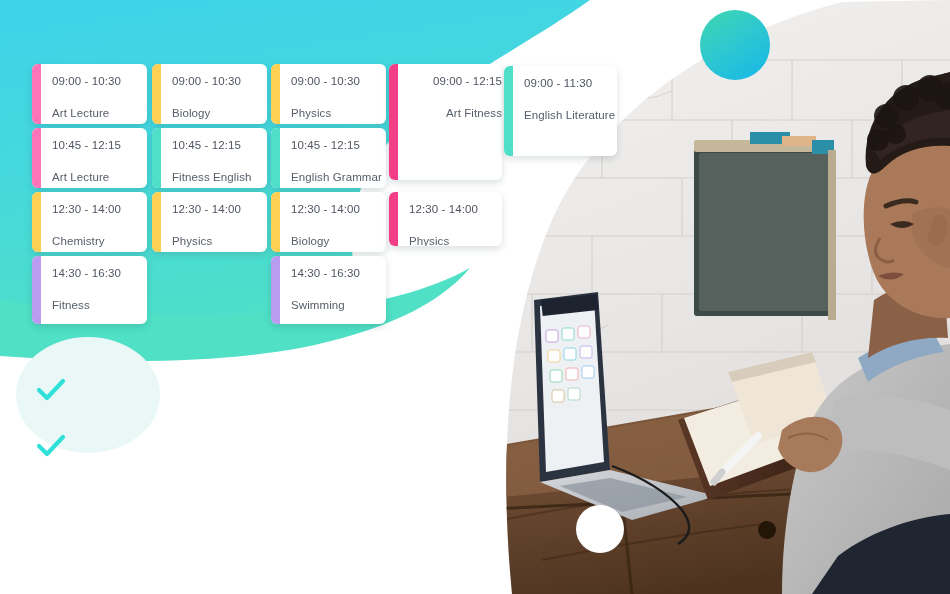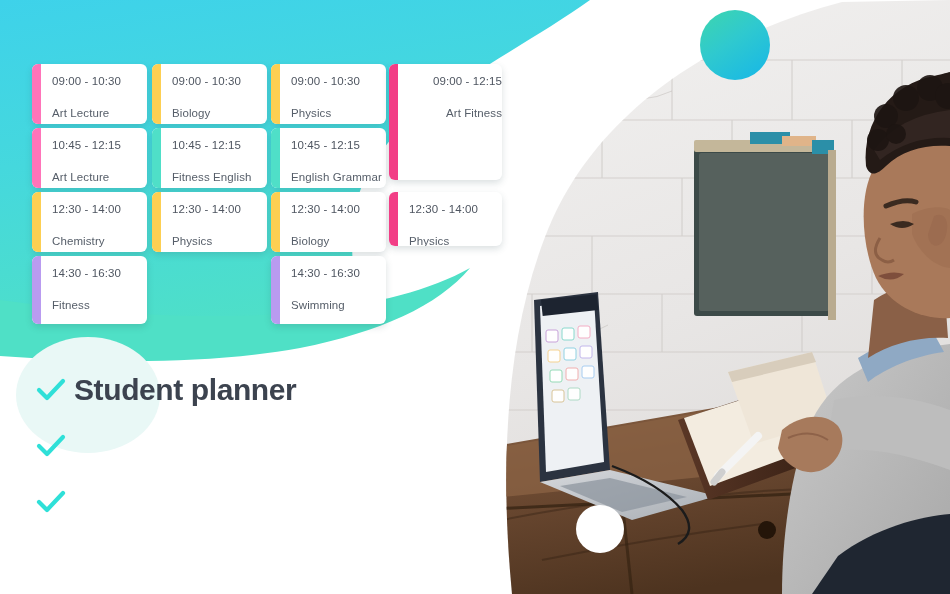--- a/index.html
+++ b/index.html
@@ -355,40 +355,39 @@
           <div class="subj">Art Fitness</div>
         </div>
       </div>
       <div class="card" style="left: 389px; top: 192px; width: 113px; height: 54px;">
         <div class="bar" style="background: rgb(242, 62, 134);"></div>
         <div class="body">
           <div class="time">12:30 - 14:00</div>
           <div class="subj">Physics</div>
         </div>
       </div>
+      <div class="card" style="left: 504px; top: 66px; width: 113px; height: 90px;">
+        <div class="bar" style="background: rgb(79, 223, 200);"></div>
+        <div class="body">
+          <div class="time">09:00 - 11:30</div>
+          <div class="subj">English Literature</div>
+        </div>
+      </div>
     </div>
 
   <div class="features">
       <div class="feature">
         <span class="check">
           <svg width="30" height="26" viewBox="0 0 30 26">
             <path d="M3,13 L11,21 L27,4" fill="none" stroke="#2fe0d8" stroke-width="4.2" stroke-linecap="round" stroke-linejoin="round"></path>
           </svg>
         </span>
-        <span class="label">Student planner</span>
       </div>
       <div class="feature">
         <span class="check">
           <svg width="30" height="26" viewBox="0 0 30 26">
             <path d="M3,13 L11,21 L27,4" fill="none" stroke="#2fe0d8" stroke-width="4.2" stroke-linecap="round" stroke-linejoin="round"></path>
           </svg>
         </span>
       </div>
-      <div class="feature">
-        <span class="check">
-          <svg width="30" height="26" viewBox="0 0 30 26">
-            <path d="M3,13 L11,21 L27,4" fill="none" stroke="#2fe0d8" stroke-width="4.2" stroke-linecap="round" stroke-linejoin="round"></path>
-          </svg>
-        </span>
-      </div>
     </div>
 
 </div>
 
 </body></html>

